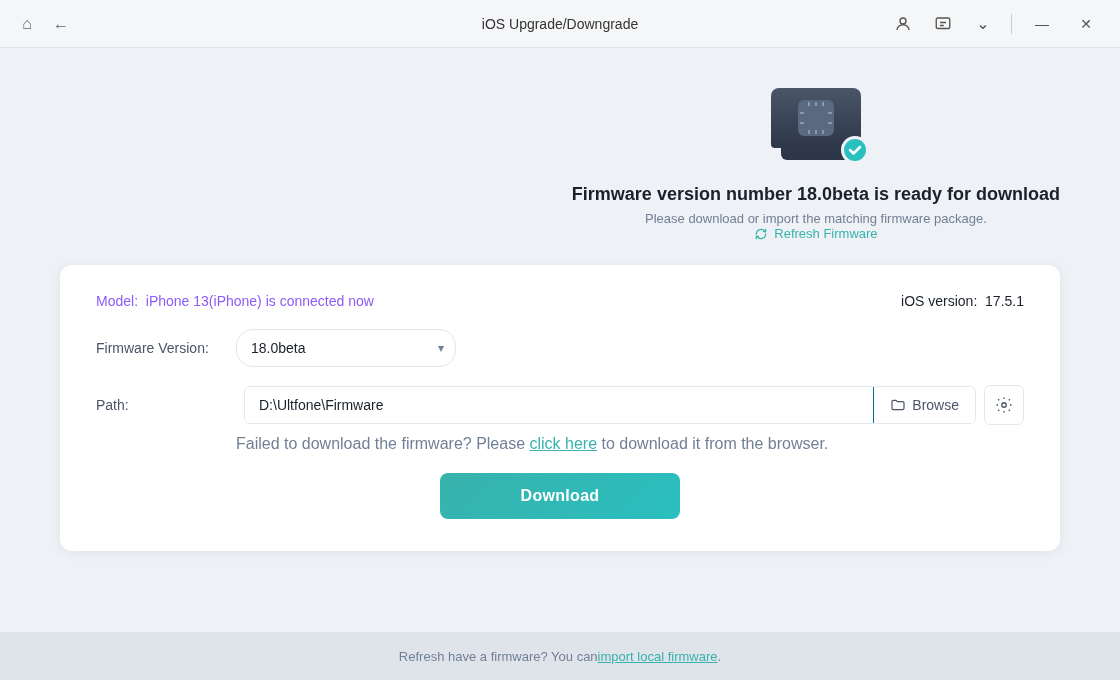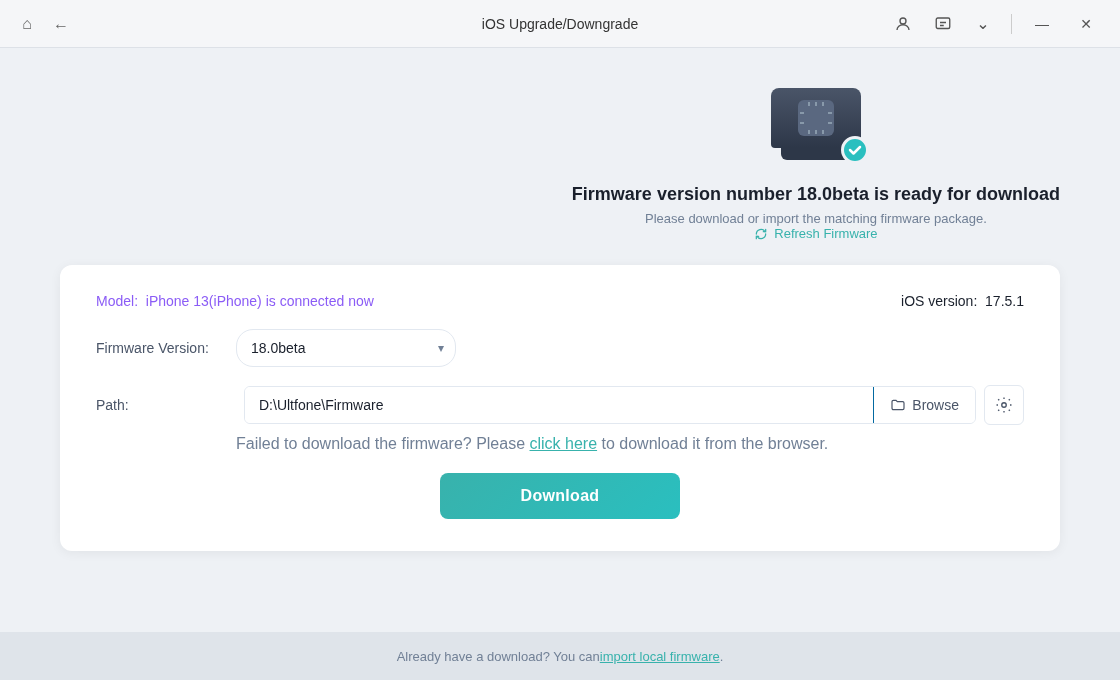--- a/index.html
+++ b/index.html
@@ -462,16 +462,16 @@
 
     <div class="fail-msg">
       <span>Failed to download the firmware? Please </span><a>click here</a><span> to download it from the browser.</span>
     </div>
 
     <button class="download-btn">Download</button>
   </div>
 </div>
 
 <div class="footer">
-  <span>Already have a download? You can </span>
+  <span>Refresh have a firmware? You can </span>
   <a>import local firmware</a>
   <span>.</span>
 </div>
 
 </body></html>

